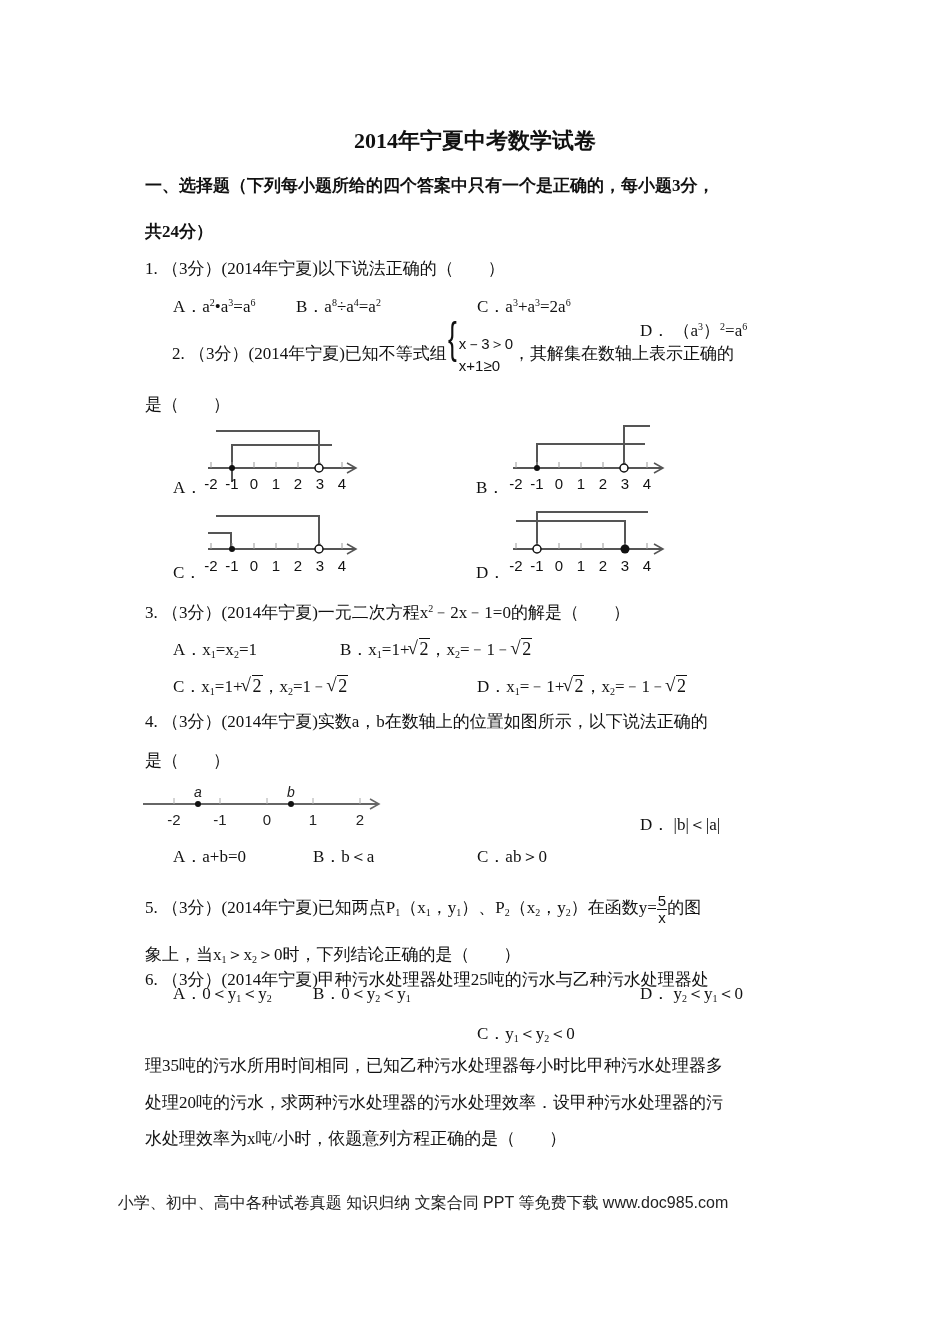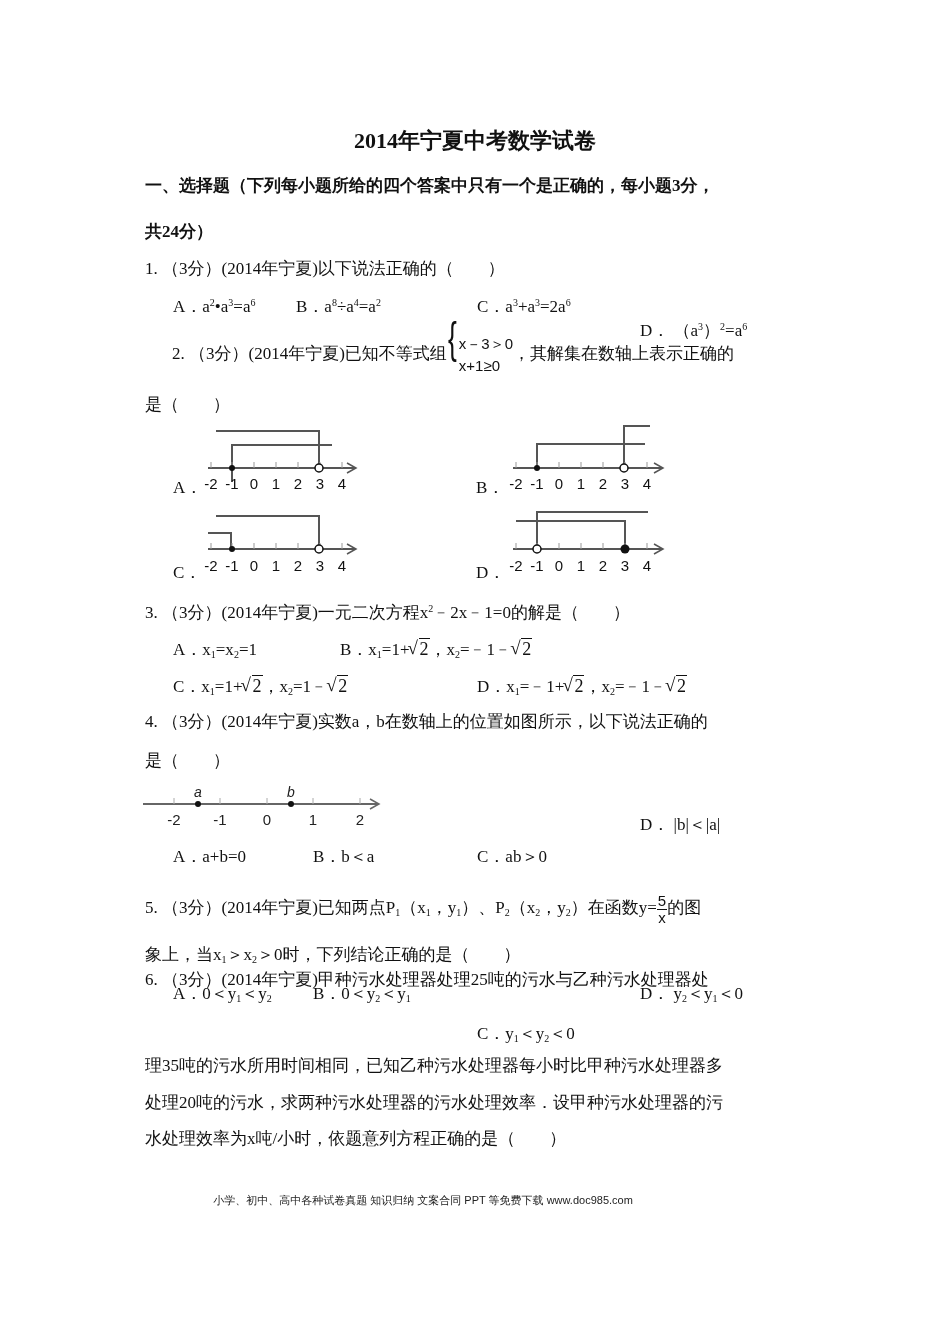--- a/index.html
+++ b/index.html
@@ -14,21 +14,21 @@
   sub { font-size: 10px; vertical-align: -3px; line-height: 0; }
   .sqrt { display: inline-block; position: relative; padding-left: 9px; }
   .sqrt::before { content: "\221A"; position: absolute; left: -2px; top: -2px; font-size: 19px; }
   .sqrt > span { border-top: 1px solid #111; padding: 0 1px; font-size: 18px; }
   .frac { display: inline-block; vertical-align: middle; text-align: center; font-family: "Liberation Sans", sans-serif; font-size: 15px; line-height: 16px; }
   .frac .num { display: block; border-bottom: 1px solid #111; padding: 0 1px; }
   .frac .den { display: block; }
   .sys { display: inline-block; vertical-align: middle; position: relative; padding-left: 12px;
          font-family: "Liberation Sans", sans-serif; font-size: 15px; line-height: 22px; }
   .sys::before { content: "{"; position: absolute; left: -2px; top: -6px; font-size: 44px; font-weight: lighter; transform: scaleX(0.6); }
-  .footer { left: 0; width: 846px; text-align: center; top: 1193px; font-size: 11px;
+  .footer { left: 0; width: 846px; text-align: center; top: 1193px; font-size: 16px;
             font-family: "Liberation Sans", "DejaVu Sans", sans-serif; color: #222; }
   svg text { font-family: "Liberation Sans", "DejaVu Sans", sans-serif; }
 </style>
 </head>
 <body>
 
 <div class="abs title">2014年宁夏中考数学试卷</div>
 
 <div class="abs section" style="top:174px;">一、选择题（下列每小题所给的四个答案中只有一个是正确的，每小题3分，</div>
 <div class="abs section" style="top:220px;">共24分）</div>

